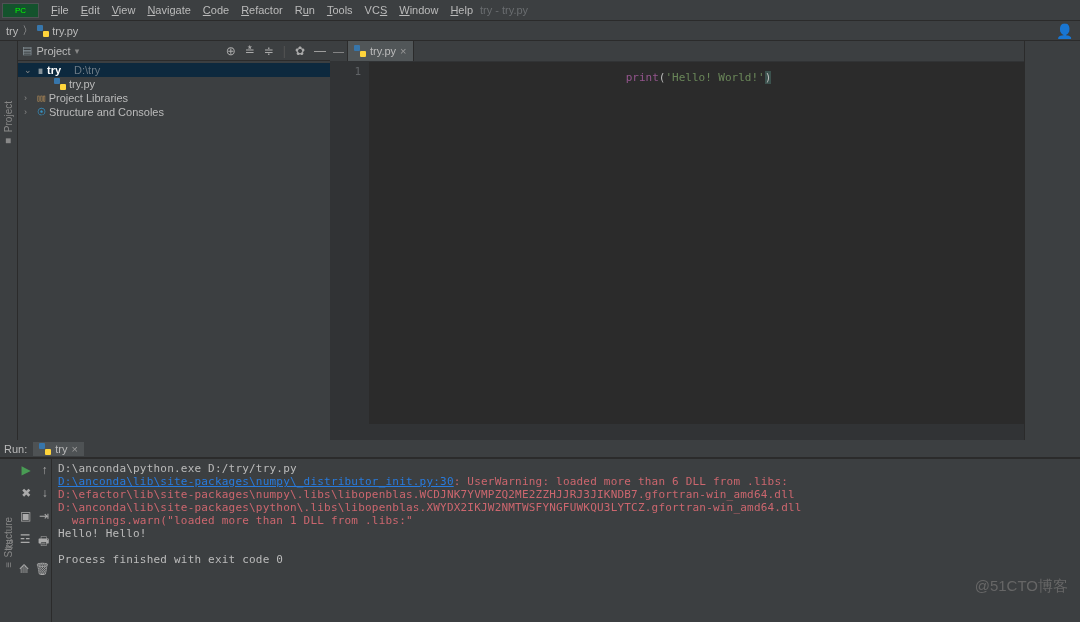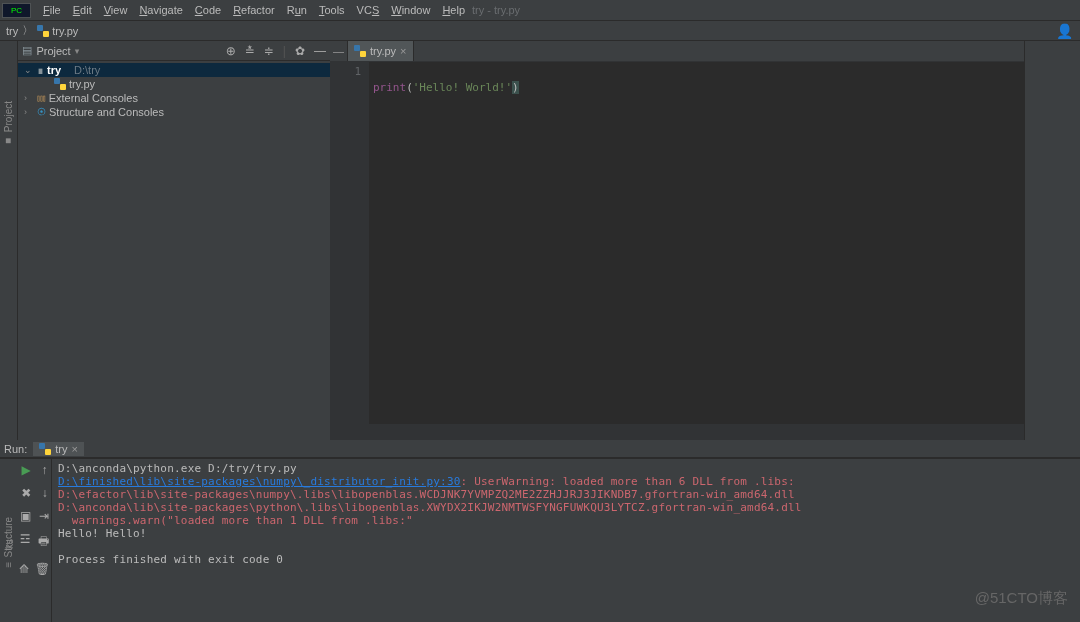--- a/index.html
+++ b/index.html
@@ -7,21 +7,21 @@
     width: 1080px; height: 622px;
     background: #3c3f41; color: #bbbbbb;
     font-family: "Segoe UI", Arial, sans-serif;
     font-size: 11px; overflow: hidden; position: relative;
   }
   .menubar {
     height: 21px; background: #3c3f41; display: flex;
     align-items: center; padding: 0 2px; border-bottom: 1px solid #2b2b2b;
   }
   .logo {
-    width: 29px; height: 15px; background: #0f172a; border: 1px solid #4e5254;
+    width: 37px; height: 15px; background: #14532d; border: 1px solid #4e5254;
     margin-right: 6px; display: flex; align-items: center; justify-content: center;
     font-size: 8px; color: #0f0;
   }
   .menu-item { padding: 2px 6px; color: #bbb; cursor: pointer; }
   .menu-item u { text-decoration: underline; }
   .title-hint { margin-left: 1px; color: #6a6d70; }
   .navbar {
     height: 20px; background: #3c3f41; display: flex; align-items: center;
     padding: 0 6px; border-bottom: 1px solid #2b2b2b; position: relative;
   }
@@ -74,21 +74,21 @@
   }
   .tab .close { color: #999; font-size: 11px; }
   .editor { flex: 1; display: flex; background: #2b2b2b; margin: 1px 0 16px 1px; }
   .gutter {
     width: 38px; background: #313335; color: #606366;
     font-family: Consolas, monospace; font-size: 11px;
     padding: 3px 8px 0 0; text-align: right;
   }
   .code {
     flex: 1; background: #2b2b2b; font-family: Consolas, monospace;
-    font-size: 11px; padding: 19px 0 0 4px; position: relative;
+    font-size: 11px; padding: 9px 0 0 4px; position: relative; text-align: center;
   }
   .code .kw { color: #94558d; }
   .code .str { color: #6a8759; }
   .code .par { background: #3b514d; }
   .right-bar {
     width: 56px; background: #3c3f41; border-left: 1px solid #2b2b2b;
   }
   .run-panel { height: 182px; display: flex; border-top: 1px solid #2b2b2b; }
   .run-header {
     height: 18px; display: flex; align-items: center; padding: 0 4px;
@@ -106,21 +106,21 @@
   .console-tools .row { display: flex; gap: 4px; width: 100%; justify-content: space-around; }
   .tool-ico { color: #aaa; font-size: 12px; cursor: pointer; }
   .tool-ico.green { color: #499c54; }
   .console {
     flex: 1; font-family: Consolas, monospace; font-size: 11px;
     padding: 3px 6px; color: #bbb; white-space: pre; overflow: hidden; letter-spacing: 0.2px;
   }
   .console .link { color: #287bde; text-decoration: underline; }
   .console .warn { color: #cc666e; }
   .watermark {
-    position: absolute; right: 12px; bottom: 14px; color: #666;
+    position: absolute; right: 12px; bottom: 26px; color: #666;
     font-size: 15px; font-family: Arial; pointer-events: none;
   }
 </style>
 </head>
 <body>
 
 <div class="menubar">
   <div class="logo">PC</div>
   <div class="menu-item"><u>F</u>ile</div>
   <div class="menu-item"><u>E</u>dit</div>
@@ -181,21 +181,21 @@
         <b>try</b>
         <span class="path">D:\try</span>
       </div>
       <div class="tree-row" style="padding-left:36px;">
         <span class="py-icon"></span>
         <span>try.py</span>
       </div>
       <div class="tree-row">
         <span class="arrow">›</span>
         <span class="lib-icon">⫾⫾⫾</span>
-        <span>External Consoles</span>
+        <span>Project Libraries</span>
       </div>
       <div class="tree-row">
         <span class="arrow">›</span>
         <span class="scratch-icon">⦿</span>
         <span>Structure and Consoles</span>
       </div>
     </div>
   </div>
 
   <div class="editor-wrap">
@@ -248,21 +248,21 @@
     <div class="row">
       <span class="tool-ico">☲</span>
       <span class="tool-ico">🖶</span>
     </div>
     <div class="row">
       <span class="tool-ico">⟰</span>
       <span class="tool-ico">🗑</span>
     </div>
   </div>
   <div class="console"><span>D:\anconda\python.exe D:/try/try.py</span>
-<span class="link">D:\finished\lib\site-packages\numpy\_distributor_init.py:30</span><span class="warn">: UserWarning: loaded more than 6 DLL from .libs:</span>
+<span class="link">D:\anconda\lib\site-packages\numpy\_distributor_init.py:30</span><span class="warn">: UserWarning: loaded more than 6 DLL from .libs:</span>
 <span class="warn">D:\efactor\lib\site-packages\numpy\.libs\libopenblas.WCDJNK7YVMPZQ2ME2ZZHJJRJ3JIKNDB7.gfortran-win_amd64.dll</span>
 <span class="warn">D:\anconda\lib\site-packages\python\.libs\libopenblas.XWYDX2IKJW2NMTWSFYNGFUWKQU3LYTCZ.gfortran-win_amd64.dll</span>
 <span class="warn">  warnings.warn("loaded more than 1 DLL from .libs:"</span>
 <span>Hello! Hello!</span>
 
 <span>Process finished with exit code 0</span></div>
 </div>
 
 <div class="watermark">@51CTO博客</div>
 

